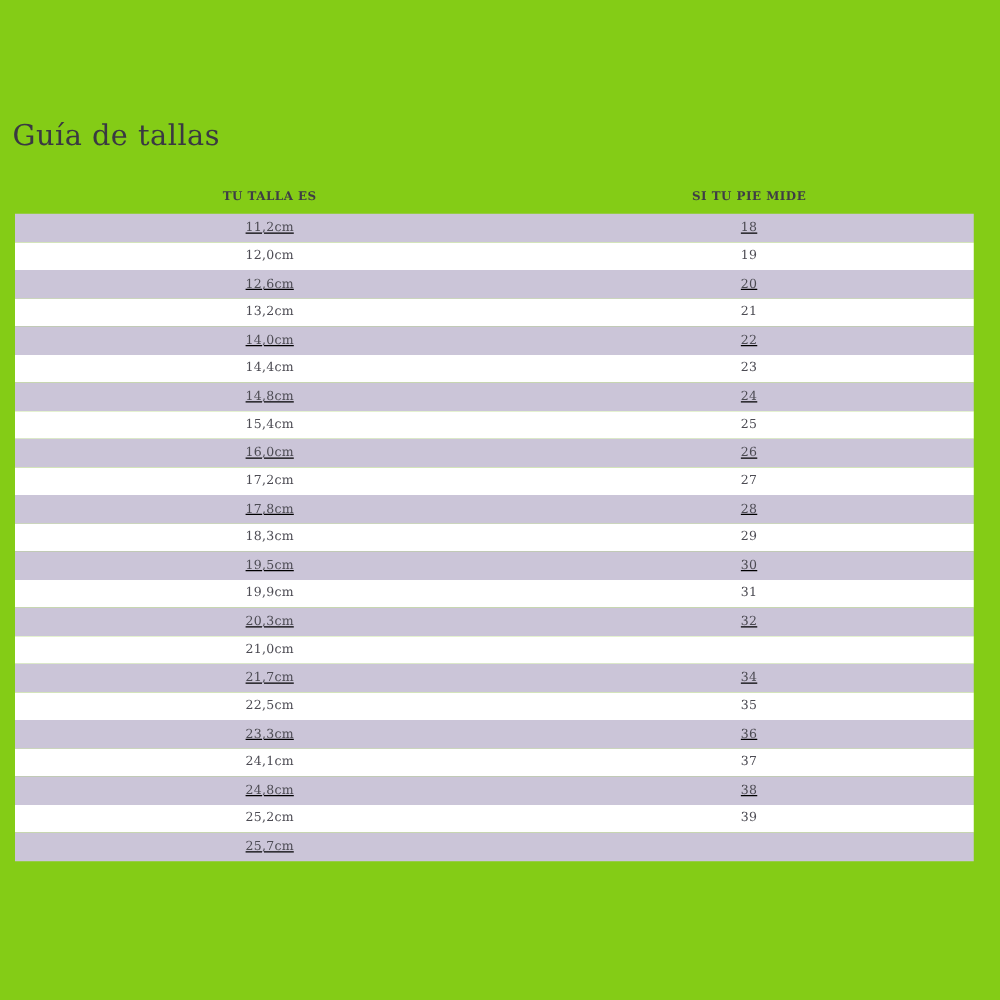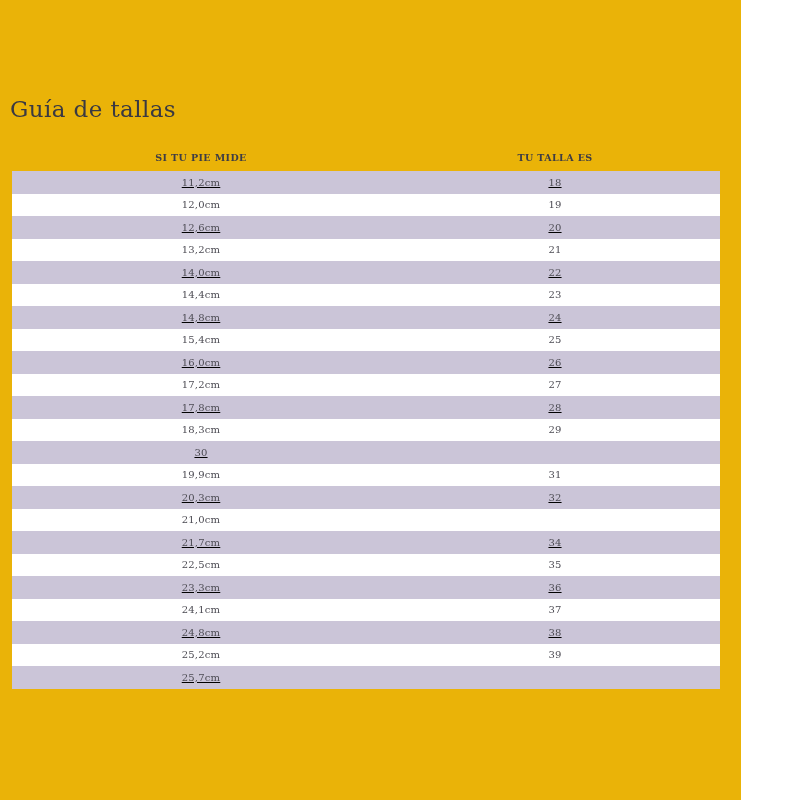--- a/index.html
+++ b/index.html
@@ -2,23 +2,23 @@
 <html style="--row-shaded: #cbc5d8; --row-plain: #ffffff; --body-text: #4c4b53; --header-text: #3e3d45; --title-color: #3a3942;"><head>
 <meta charset="utf-8">
 <style>
   html, body {
     margin: 0;
     padding: 0;
     background: #ffffff;
   }
   .page {
     position: relative;
-    width: 741px;
+    width: 800px;
     height: 800px;
-    background: #eab308;
+    background: #84cc16;
     overflow: hidden;
     font-family: "DejaVu Serif", "Liberation Serif", serif;
   }
   .page-title {
     margin: 94px 0 0 10px;
     font-size: 23px;
     font-weight: 400;
     line-height: 30px;
     letter-spacing: 0.4px;
     color: var(--title-color, #3a3942);
@@ -63,22 +63,22 @@
   }
 </style>
 </head>
 <body>
 
 <div class="page">
   <h1 class="page-title">Guía de tallas</h1>
 
   <div class="size-table">
     <div class="header-row">
+      <div class="header-cell">TU TALLA ES</div>
       <div class="header-cell">SI TU PIE MIDE</div>
-      <div class="header-cell">TU TALLA ES</div>
     </div>
     <div id="table-body">
         <div class="table-row shaded">
           <div class="cell">11,2cm</div>
           <div class="cell">18</div>
         </div>
         <div class="table-row">
           <div class="cell">12,0cm</div>
           <div class="cell">19</div>
         </div>
@@ -116,20 +116,21 @@
         </div>
         <div class="table-row shaded">
           <div class="cell">17,8cm</div>
           <div class="cell">28</div>
         </div>
         <div class="table-row">
           <div class="cell">18,3cm</div>
           <div class="cell">29</div>
         </div>
         <div class="table-row shaded">
+          <div class="cell">19,5cm</div>
           <div class="cell">30</div>
         </div>
         <div class="table-row">
           <div class="cell">19,9cm</div>
           <div class="cell">31</div>
         </div>
         <div class="table-row shaded">
           <div class="cell">20,3cm</div>
           <div class="cell">32</div>
         </div>

